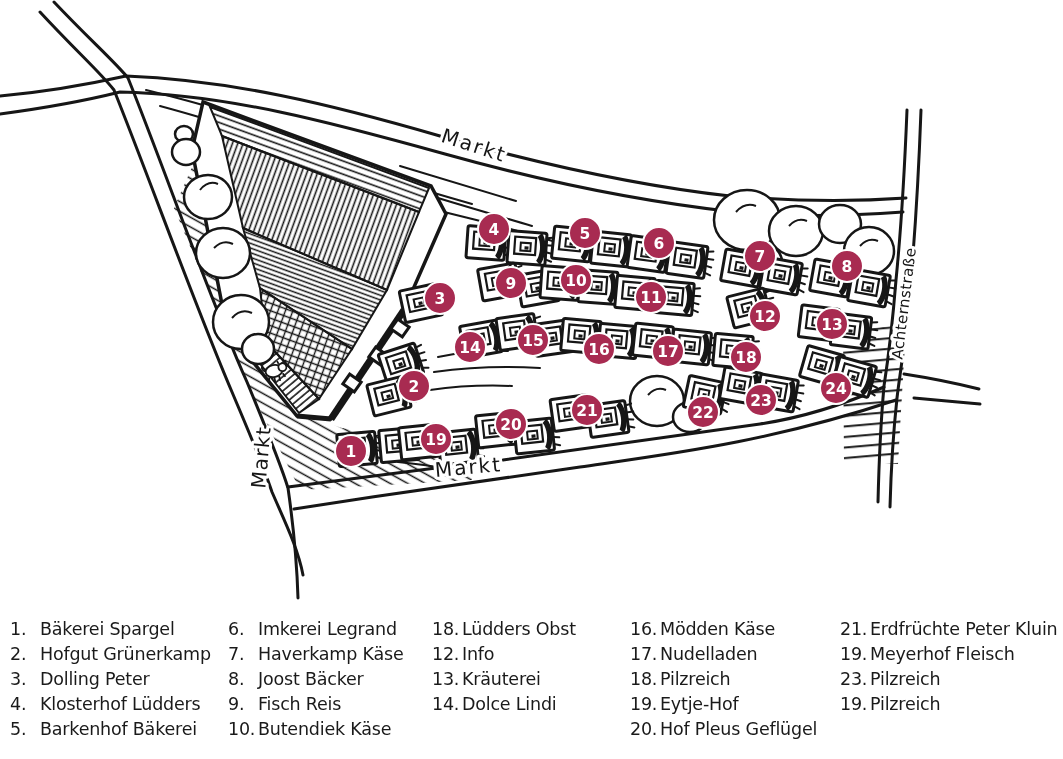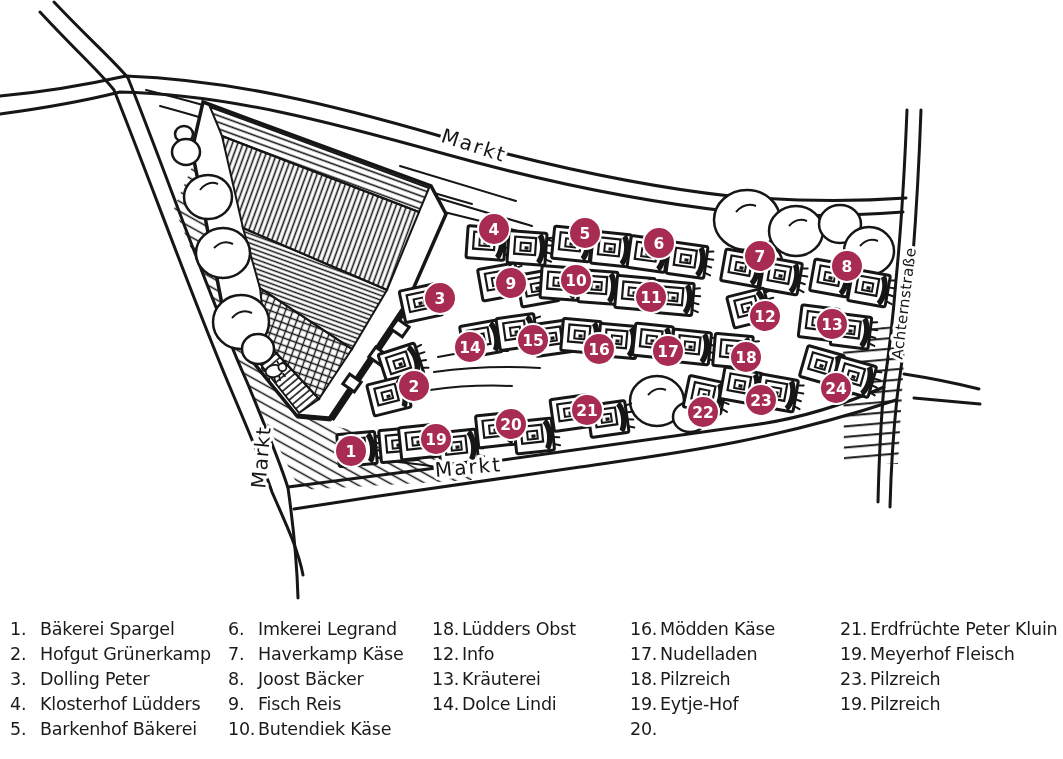--- a/index.html
+++ b/index.html
@@ -362,20 +362,21 @@
         <div class="legend-row">
           <span class="num">18.</span>
           <span>Pilzreich</span>
         </div>
         <div class="legend-row">
           <span class="num">19.</span>
           <span>Eytje-Hof</span>
         </div>
         <div class="legend-row">
           <span class="num">20.</span>
+          <span>Hof Pleus Geflügel</span>
         </div>
       </div>
     <div class="legend-col c4">
         <div class="legend-row">
           <span class="num">21.</span>
           <span>Erdfrüchte Peter Kluin</span>
         </div>
         <div class="legend-row">
           <span class="num">19.</span>
           <span>Meyerhof Fleisch</span>

